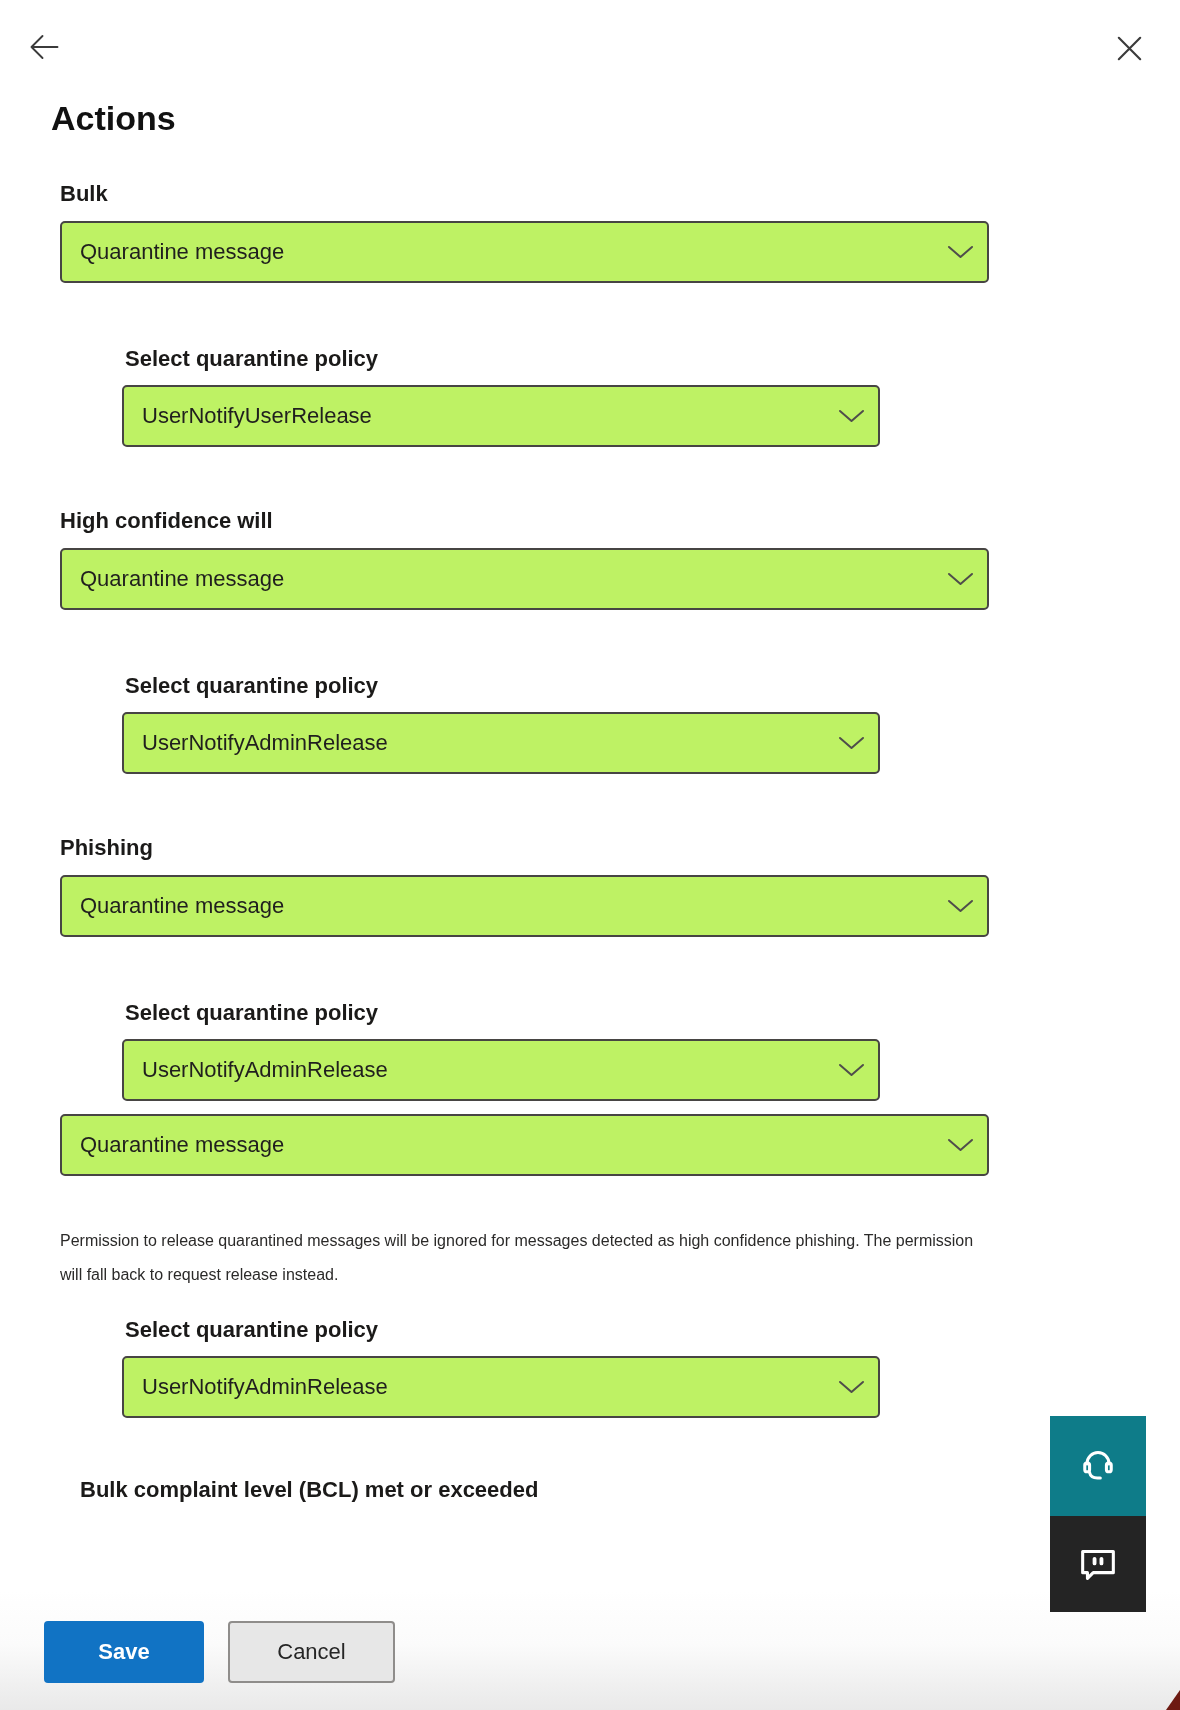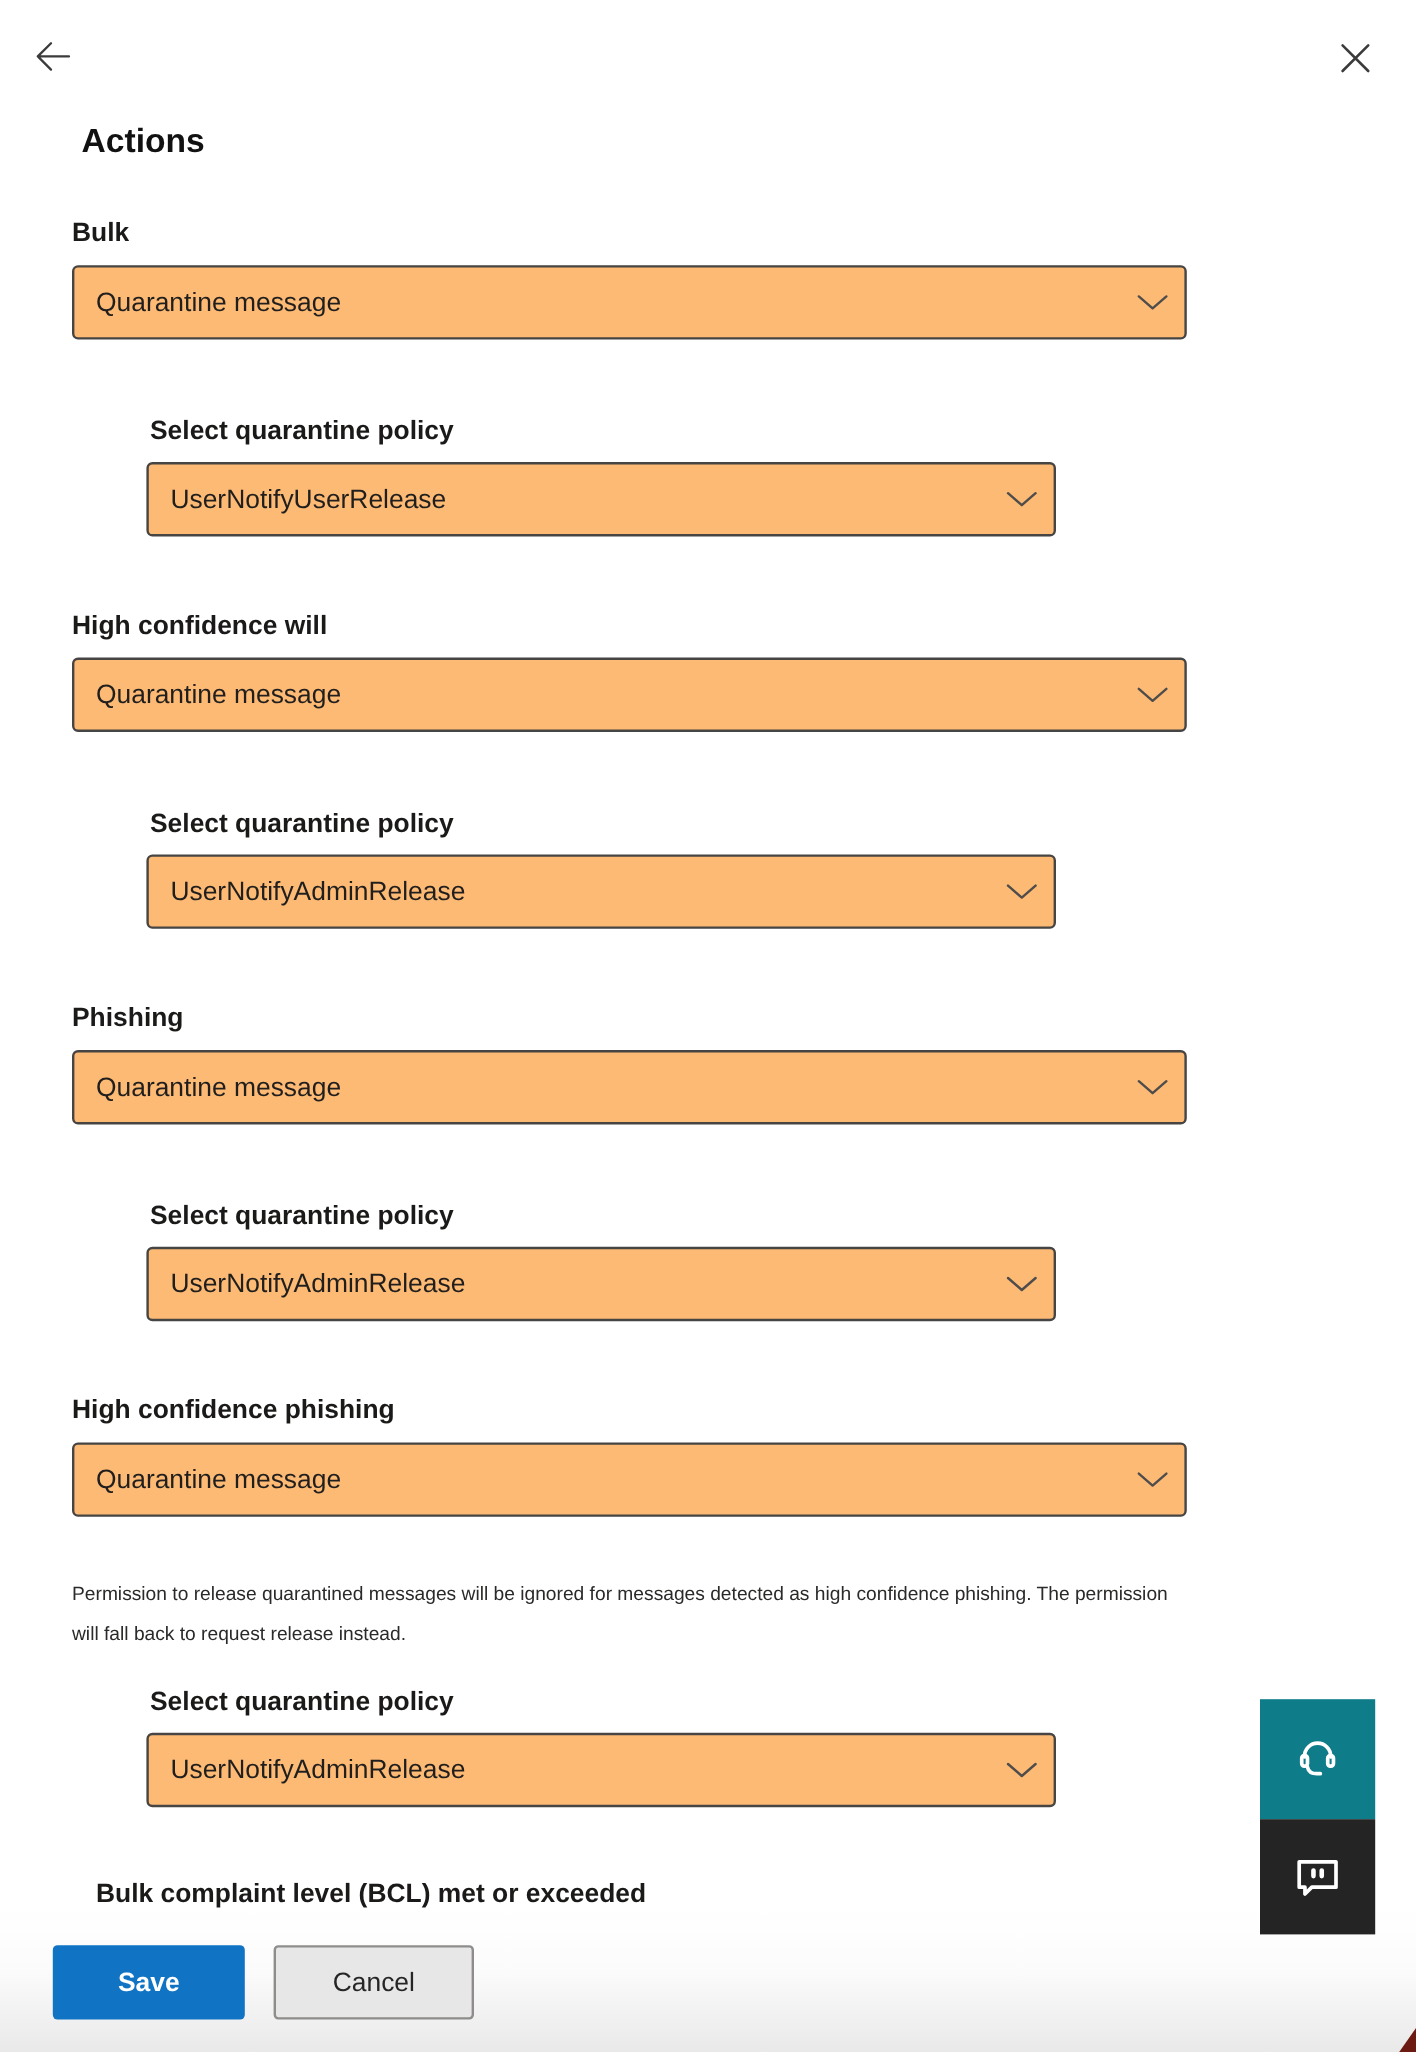--- a/index.html
+++ b/index.html
@@ -18,22 +18,22 @@
 
   
   .nav-btn { position: absolute; display: flex; align-items: center; justify-content: center; }
   .nav-btn.back { left: 26px; top: 29px; width: 36px; height: 36px; }
   .nav-btn.close { left: 1112px; top: 31px; width: 34px; height: 34px; }
   .nav-btn svg { stroke: #3b3b3b; stroke-width: 1.9; fill: none; stroke-linecap: round; stroke-linejoin: round; }
   .nav-btn.back svg { width: 32px; height: 32px; }
   .nav-btn.close svg { width: 27px; height: 27px; }
 
   .title {
-    margin: 98px 0 0 68px;
-    font-size: 28px;
+    margin: 98px 0 0 51px;
+    font-size: 34px;
     line-height: 40px;
     font-weight: 700;
     color: #111111;
   }
 
   .sec-label {
     margin-left: 60px;
     font-size: 22px;
     line-height: 28px;
     font-weight: 700;
@@ -43,21 +43,21 @@
     margin-left: 125px;
     font-size: 22px;
     line-height: 28px;
     font-weight: 700;
     color: #1b1a19;
   }
 
   .dd {
     position: relative;
     height: 62px;
-    background: #fdba74;
+    background: #bef264;
     border: 2px solid #474543;
     border-radius: 5px;
     display: flex;
     align-items: center;
     padding: 0 54px 0 18px;
   }
   .dd.main   { margin-left: 60px;  width: 929px; }
   .dd.indent { margin-left: 122px; width: 758px; }
   .dd-val { font-size: 22px; color: #201f1e; white-space: nowrap; overflow: hidden; }
   .chev {
@@ -196,21 +196,20 @@
       </svg>
   </div>
   <div class="sub-label mt-sub">Select quarantine policy</div>
   <div class="dd indent mt-ddi">
     <span class="dd-val">UserNotifyAdminRelease</span>
     <svg class="chev" viewBox="0 0 27 14">
         <path d="M2 2 L13.5 12 L25 2"></path>
       </svg>
   </div>
 
-  <div class="sec-label mt-group">High confidence phishing</div>
   <div class="dd main mt-dd">
     <span class="dd-val">Quarantine message</span>
     <svg class="chev" viewBox="0 0 27 14">
         <path d="M2 2 L13.5 12 L25 2"></path>
       </svg>
   </div>
   <p class="note">Permission to release quarantined messages will be ignored for messages detected as high confidence phishing. The permission will fall back to request release instead.</p>
   <div class="sub-label mt-sub-after-note">Select quarantine policy</div>
   <div class="dd indent mt-ddi">
     <span class="dd-val">UserNotifyAdminRelease</span>

